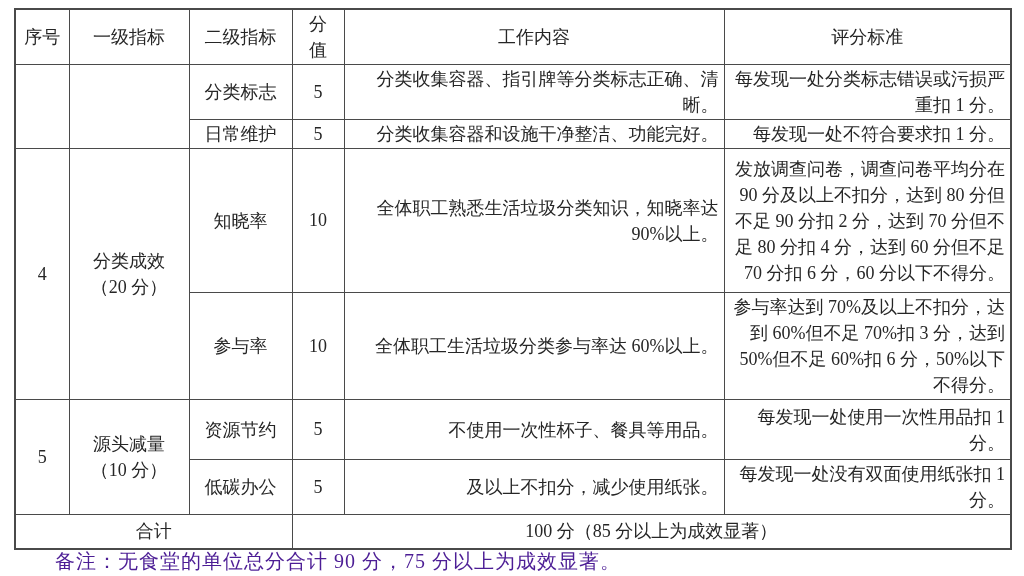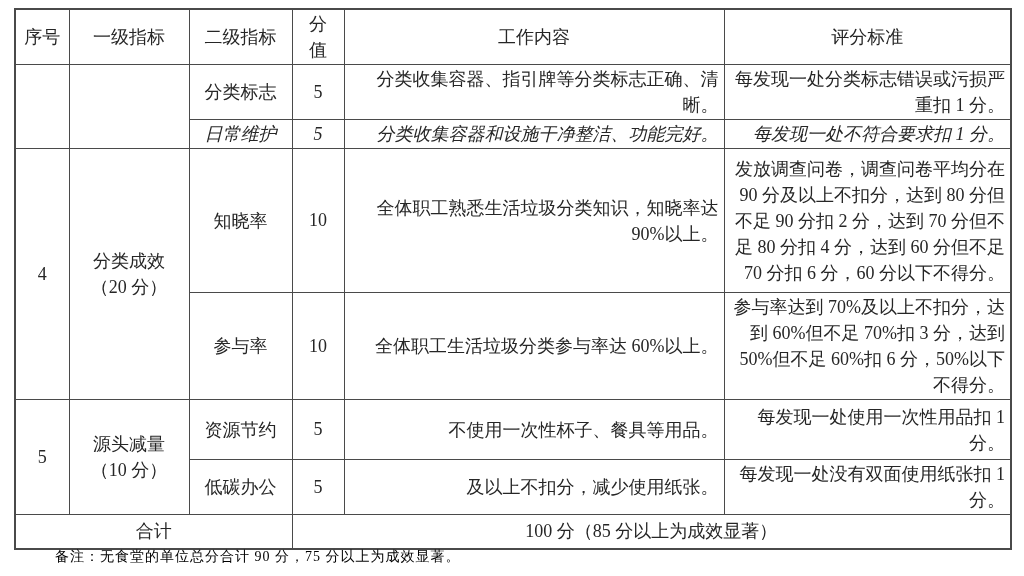--- a/index.html
+++ b/index.html
@@ -24,29 +24,29 @@
     vertical-align:middle;
     padding:1px 5px;
     overflow:hidden;
   }
   th{font-weight:bold;}
   .c-center{text-align:center;}
   .c-text{text-align:right;line-height:26px;}
   .pre{white-space:pre-line;line-height:1.45;}
   tr.rh{height:54px;}
   tr.r1{height:55px;}
-  tr.r2{height:26px;font-style:italic;}
+  tr.r2{height:26px;}
   tr.r3{height:144px;}
   tr.r4{height:103px;}
   tr.r5{height:60px;}
   tr.r6{height:53px;}
   tr.rt{height:34px;}
   .note{
     position:absolute;left:55px;top:548px;
-    font-size:14px;letter-spacing:1px;color:#000000;
+    font-size:20px;letter-spacing:1px;color:#4c1d95;
   }
 </style>
 </head>
 <body>
 
 <div class="page">
 
   <table class="score">
     <colgroup>
       <col style="width:54px">

